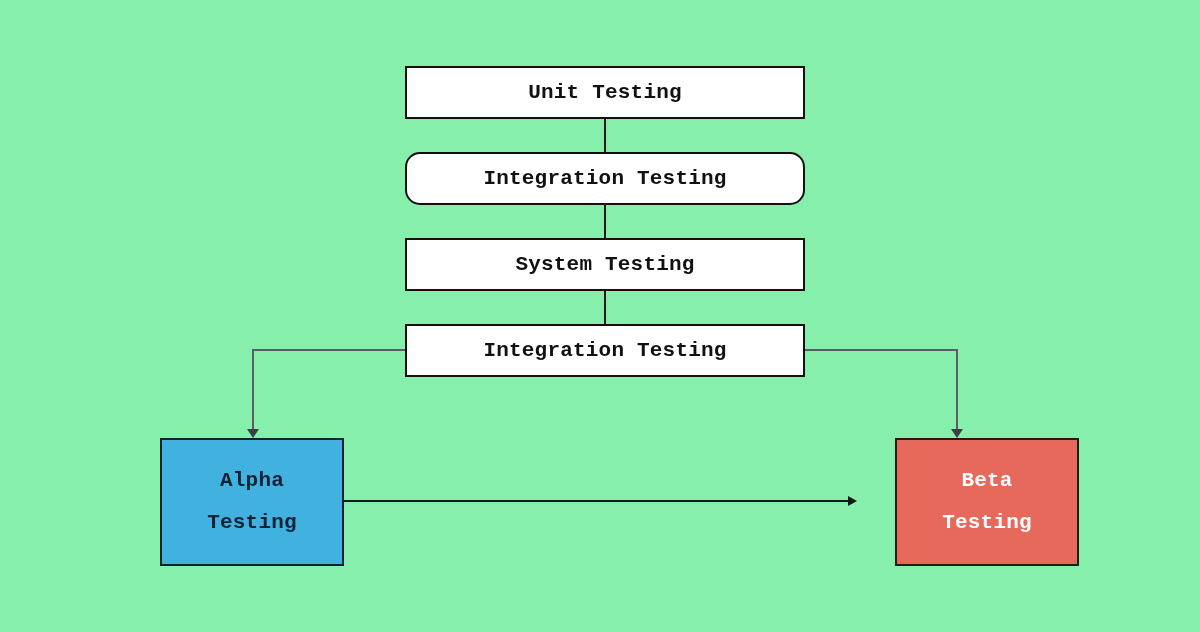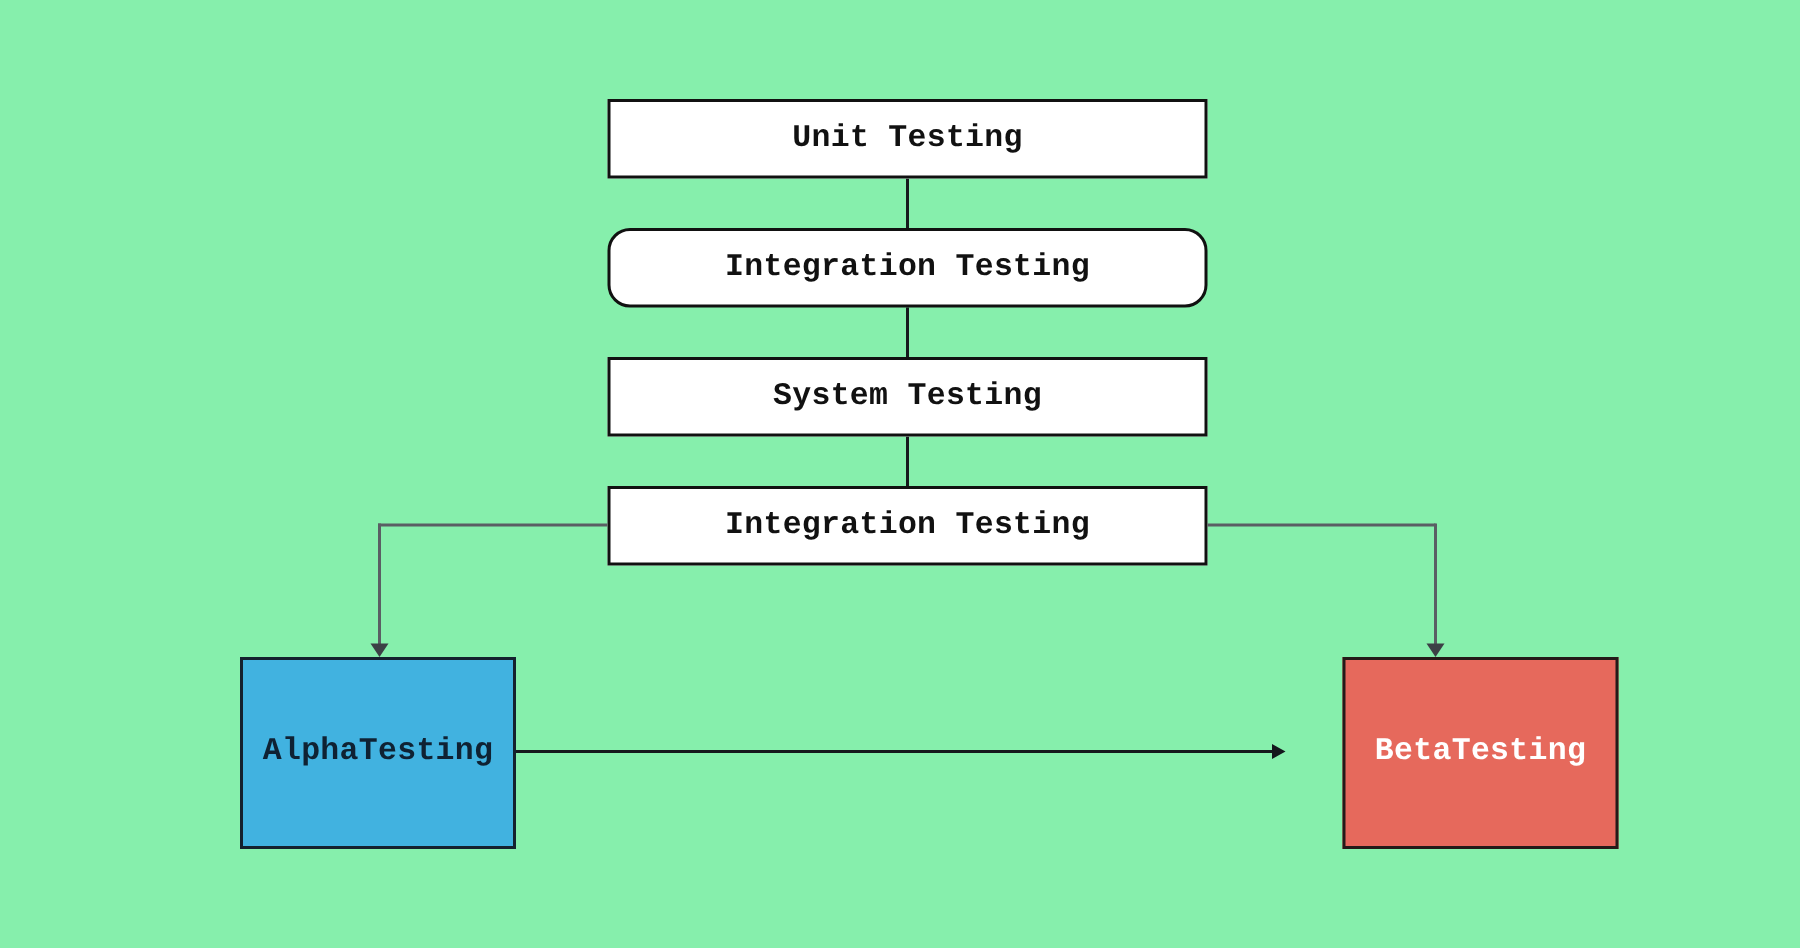--- a/index.html
+++ b/index.html
@@ -40,21 +40,21 @@
 
   
   .term-box {
     position: absolute;
     top: 438px;
     width: 184px;
     height: 128px;
     box-sizing: border-box;
     border: 2px solid #14212E;
     display: flex;
-    flex-direction: row;
+    flex-direction: column;
     align-items: center;
     justify-content: center;
     font-weight: bold;
     font-size: 21px;
     line-height: 42px;
     letter-spacing: 0.2px;
   }
   .term-alpha {
     left: 160px;
     background: #41B2E0;

